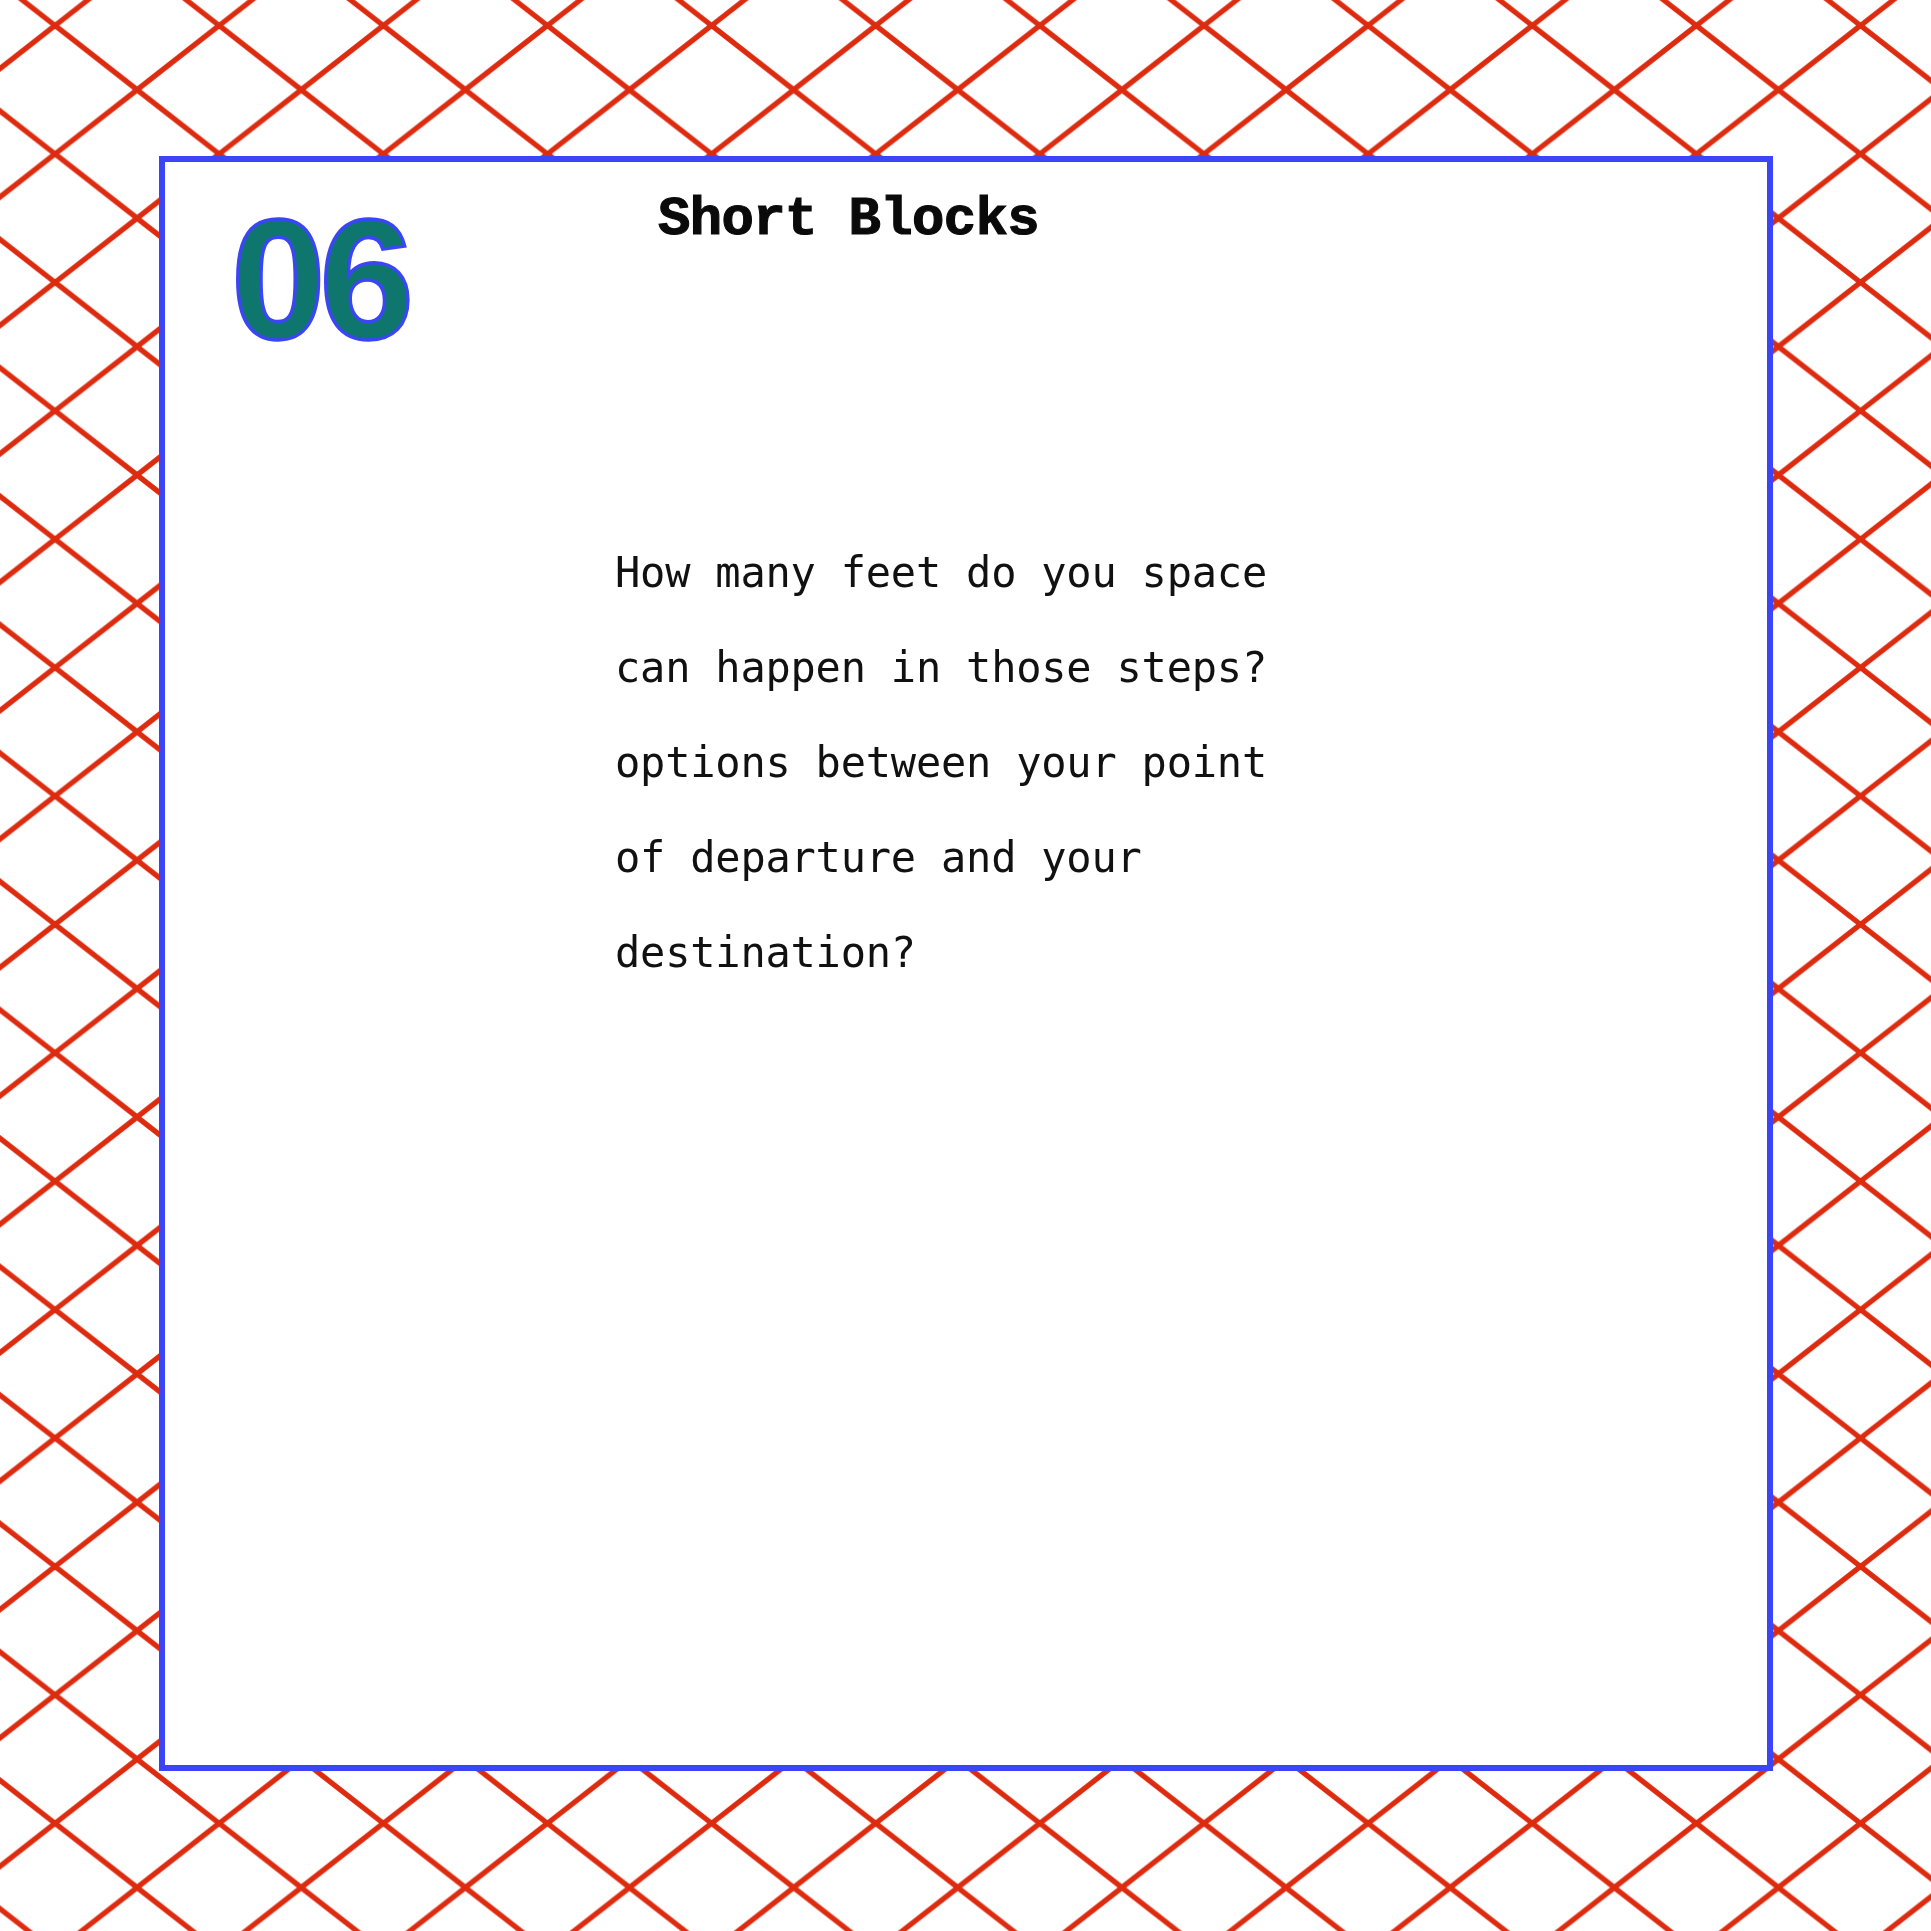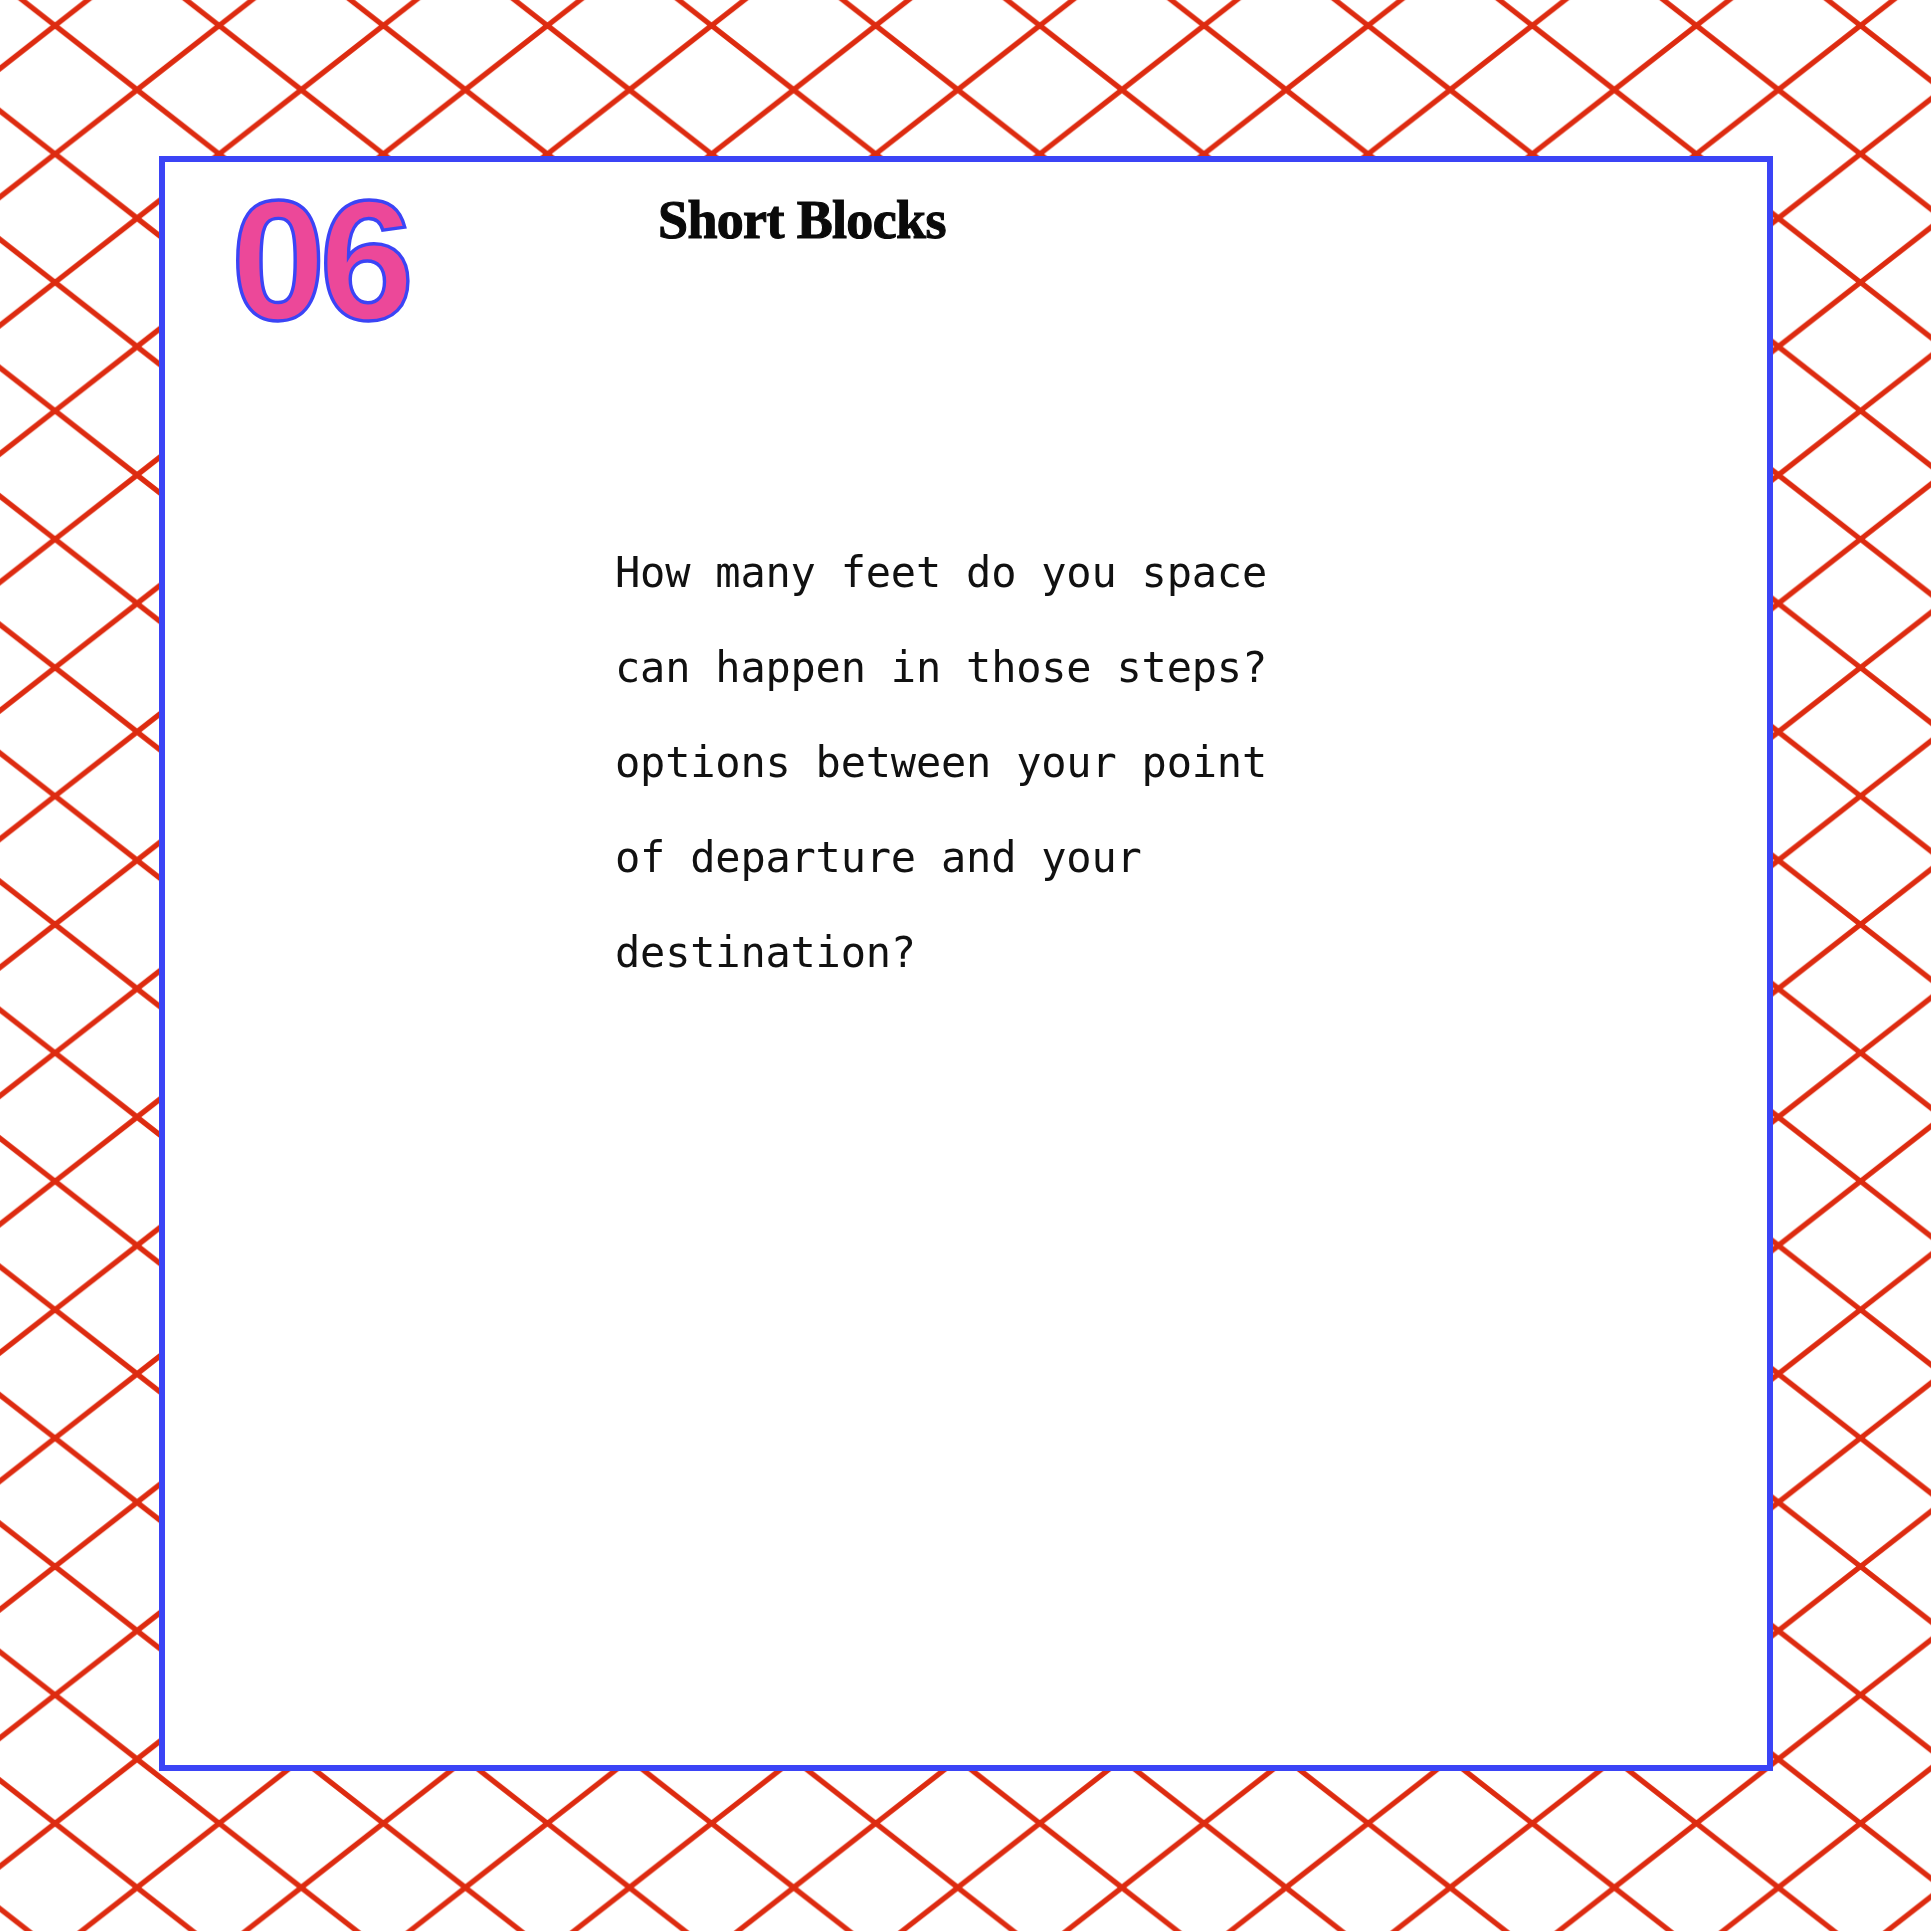--- a/index.html
+++ b/index.html
@@ -34,35 +34,35 @@
   #card-header {
     position: absolute;
     left: 0;
     top: 0;
     width: 100%;
     height: 251px;
   }
   #step-number {
     position: absolute;
     left: 66px;
-    top: 13px;
-    color: #ec4899;
+    top: 32px;
+    color: #0f766e;
     font-family: "Liberation Sans", sans-serif;
     font-weight: 700;
     font-size: 170px;
     letter-spacing: -0.035em;
     line-height: 1;
     -webkit-text-stroke: 3.4px #3b44f6;
   }
   #card-title {
     position: absolute;
     left: 493px;
     top: 31px;
     color: #0a0a0a;
-    font-family: Liberation Serif, serif;
+    font-family: Liberation Mono, monospace;
     font-weight: 700;
     font-size: 54px;
     letter-spacing: -0.012em;
     line-height: 1;
     -webkit-text-stroke: 1.1px #0a0a0a;
   }
   #card-body {
     position: absolute;
     left: 450px;
     top: 363px;

